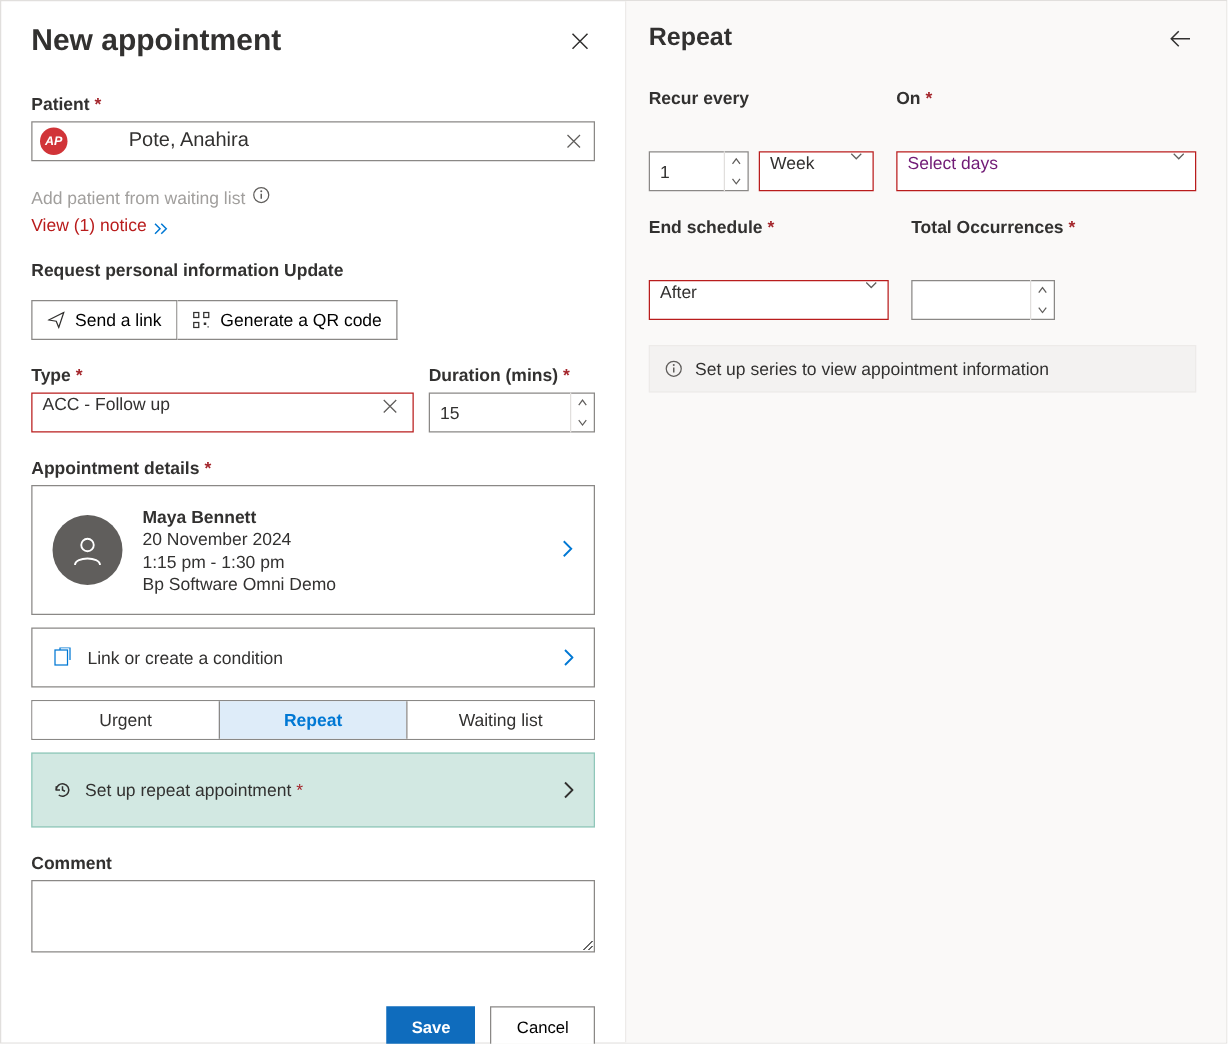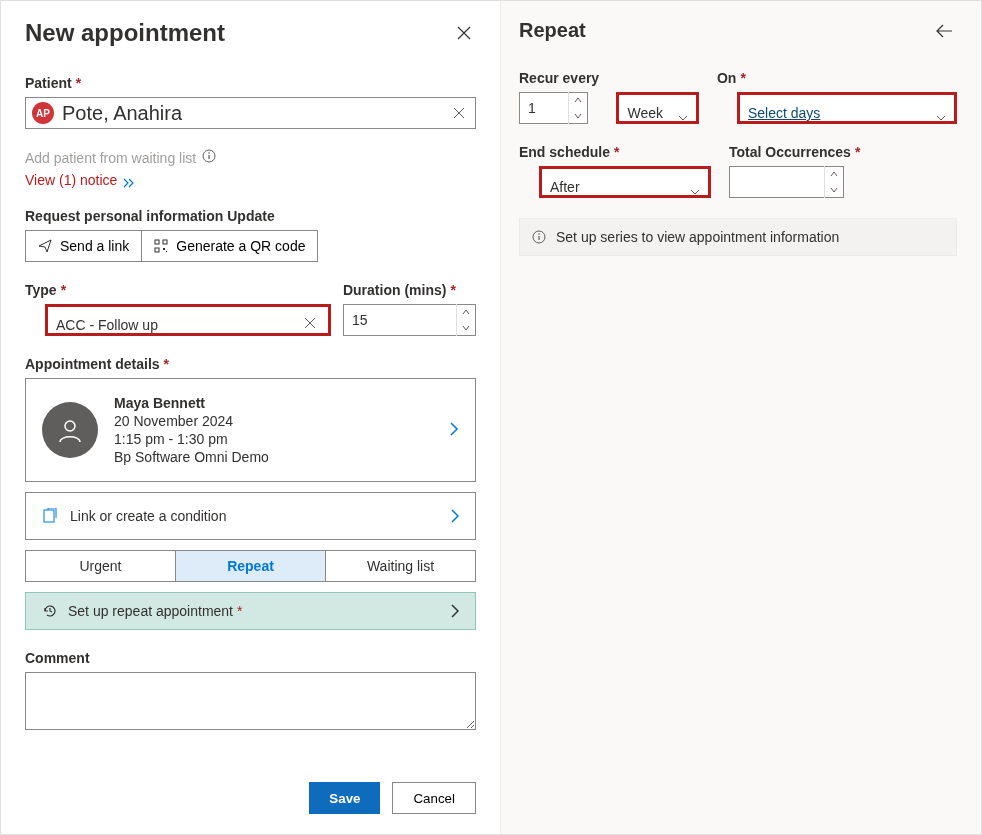--- a/index.html
+++ b/index.html
@@ -7,64 +7,64 @@
   .app { display: flex; width: 982px; height: 835px; border: 1px solid #e1dfdd; }
   .left-panel { width: 500px; padding: 18px 24px 20px 24px; display: flex; flex-direction: column; }
   .right-panel { width: 482px; background: #faf9f8; padding: 18px 24px 20px 18px; border-left: 1px solid #edebe9; display: flex; flex-direction: column; }
   .panel-header { display: flex; justify-content: space-between; align-items: center; margin-bottom: 28px; }
   .panel-title { font-size: 24px; font-weight: 600; }
   .icon-btn { background: none; border: none; cursor: pointer; padding: 4px; display: inline-flex; align-items: center; justify-content: center; }
   .field-label { font-weight: 600; margin-bottom: 6px; display: block; }
   .req { color: #a4262c; margin-left: 4px; }
   .input-wrap { position: relative; display: flex; align-items: center; border: 1px solid #8a8886; background: #fff; height: 32px; padding: 0 6px; }
   .patient-chip { display: inline-flex; align-items: center; gap: 8px; }
-  .chip-avatar { width: 22px; height: 22px; border-radius: 50%; background: #d13438; color: #fff; font-size: 10px; font-weight: 600; display: flex; align-items: center; justify-content: center; }
-  .chip-name { font-size: 20px; }
+  .chip-avatar { width: 22px; height: 22px; border-radius: 50%; background: #d13438; color: #fff; font-size: 10px; font-weight: 600; display: flex; align-items: center; justify-content: center; font-style: italic; }
+  .chip-name { font-size: 16px; margin-left: 41px; }
   .clear-x { margin-left: auto; }
   .muted-row { display: flex; align-items: center; gap: 6px; margin-top: 20px; color: #a19f9d; }
   .link-row { margin-top: 6px; color: #b91c1c; cursor: pointer; display: inline-flex; align-items: flex-end; gap: 6px; }
   .section { margin-top: 20px; }
-  .btn-group { display: flex; margin-top: 6px; }
+  .btn-group { display: flex; margin-top: 16px; }
   .outline-btn { display: inline-flex; align-items: center; gap: 8px; border: 1px solid #8a8886; background: #fff; padding: 6px 12px; height: 32px; cursor: pointer; font-size: 14px; }
   .btn-group .outline-btn + .outline-btn { border-left: none; }
   .two-col { display: flex; gap: 12px; }
   .col { flex: 1; display: flex; flex-direction: column; }
-  .select-wrap { position: relative; border: 3px solid #b91c1c; background: #fff; height: 32px; display: flex; align-items: flex-end; padding: 0 8px; margin-left: 20px; }
+  .select-wrap { position: relative; border: 1px solid #b91c1c; background: #fff; height: 32px; display: flex; align-items: flex-start; padding: 0 8px; }
   .select-wrap .value { flex: 1; }
   .select-wrap .chev { margin-left: 6px; }
   .spinner-wrap { position: relative; border: 1px solid #8a8886; background: #fff; height: 32px; display: flex; align-items: center; }
   .spinner-wrap .value { flex: 1; padding: 0 8px; }
   .spin-controls { display: flex; flex-direction: column; border-left: 1px solid #e1dfdd; }
   .spin-controls button { border: none; background: none; height: 16px; width: 18px; padding: 0; cursor: pointer; display: flex; align-items: center; justify-content: center; }
   .card { border: 1px solid #8a8886; background: #fff; padding: 16px; display: flex; align-items: center; gap: 16px; margin-top: 6px; }
   .avatar-circle { width: 56px; height: 56px; border-radius: 50%; background: #605e5c; display: flex; align-items: center; justify-content: center; }
   .card-body { flex: 1; }
   .card-name { font-weight: 600; }
   .card-line { margin-top: 2px; }
   .card-chevron { color: #0078d4; }
   .list-row { border: 1px solid #8a8886; border-top: none; background: #fff; height: 48px; display: flex; align-items: center; padding: 4px 16px; gap: 12px; }
   .list-row.first-standalone { border-top: 1px solid #8a8886; margin-top: 10px; }
   .seg { display: flex; margin-top: 10px; border: 1px solid #8a8886; }
   .seg-btn { flex: 1; height: 30px; display: flex; align-items: center; justify-content: center; cursor: pointer; background: #fff; }
   .seg-btn + .seg-btn { border-left: 1px solid #8a8886; }
   .seg-btn.active { background: #deecf9; color: #0078d4; font-weight: 600; }
-  .repeat-setup { margin-top: 10px; border: 1px solid #8fc7b9; background: #d2e8e2; height: 38px; display: flex; align-items: center; padding: 0 16px; gap: 10px; }
+  .repeat-setup { margin-top: 10px; border: 1px solid #8fc7b9; background: #d2e8e2; height: 60px; display: flex; align-items: center; padding: 0 16px; gap: 10px; }
   .repeat-setup .spacer { flex: 1; }
   .textarea { width: 100%; height: 58px; border: 1px solid #8a8886; resize: both; padding: 6px; font-family: inherit; font-size: 14px; }
   .textarea-wrap { position: relative; margin-top: 6px; }
   .footer { margin-top: auto; display: flex; justify-content: flex-end; gap: 12px; padding-top: 40px; }
   .primary-btn { background: #0f6cbd; color: #fff; border: none; height: 32px; padding: 0 20px; font-weight: 600; cursor: pointer; }
   .secondary-btn { background: #fff; border: 1px solid #8a8886; height: 32px; padding: 0 20px; cursor: pointer; }
   .right-header { display: flex; justify-content: space-between; align-items: center; margin-bottom: 28px; }
   .right-title { font-size: 20px; font-weight: 600; }
   .r-row { display: flex; gap: 18px; margin-bottom: 20px; }
-  .r-col { display: flex; flex-direction: column; }
+  .r-col { display: flex; flex-direction: column; gap: 29px; }
   .r-col .field-label { margin-bottom: 6px; }
   .info-bar { display: flex; align-items: center; gap: 10px; background: #f3f2f1; border: 1px solid #edebe9; padding: 10px 12px; }
-  .placeholder { color: #0c4a6e; text-decoration: underline; }
+  .placeholder { color: #701a75; }
 </style>
 </head>
 <body>
 
 <div class="app">
 
   <div class="left-panel">
     <div class="panel-header">
       <div class="panel-title">New appointment</div>
       <button class="icon-btn">

